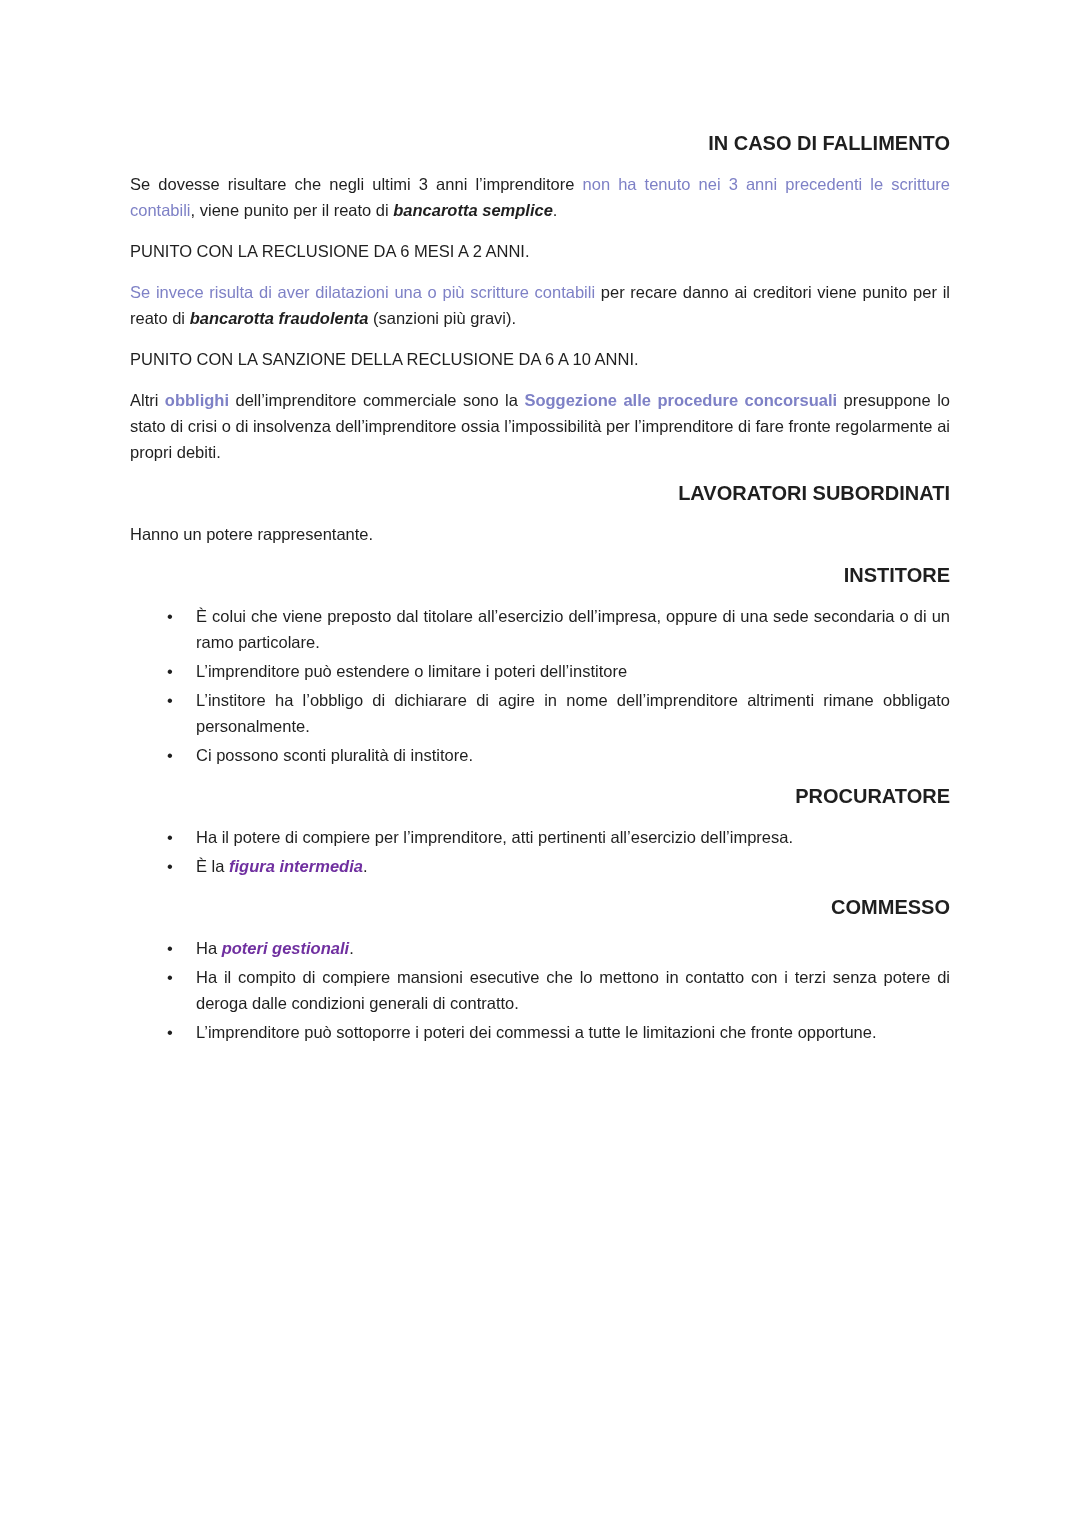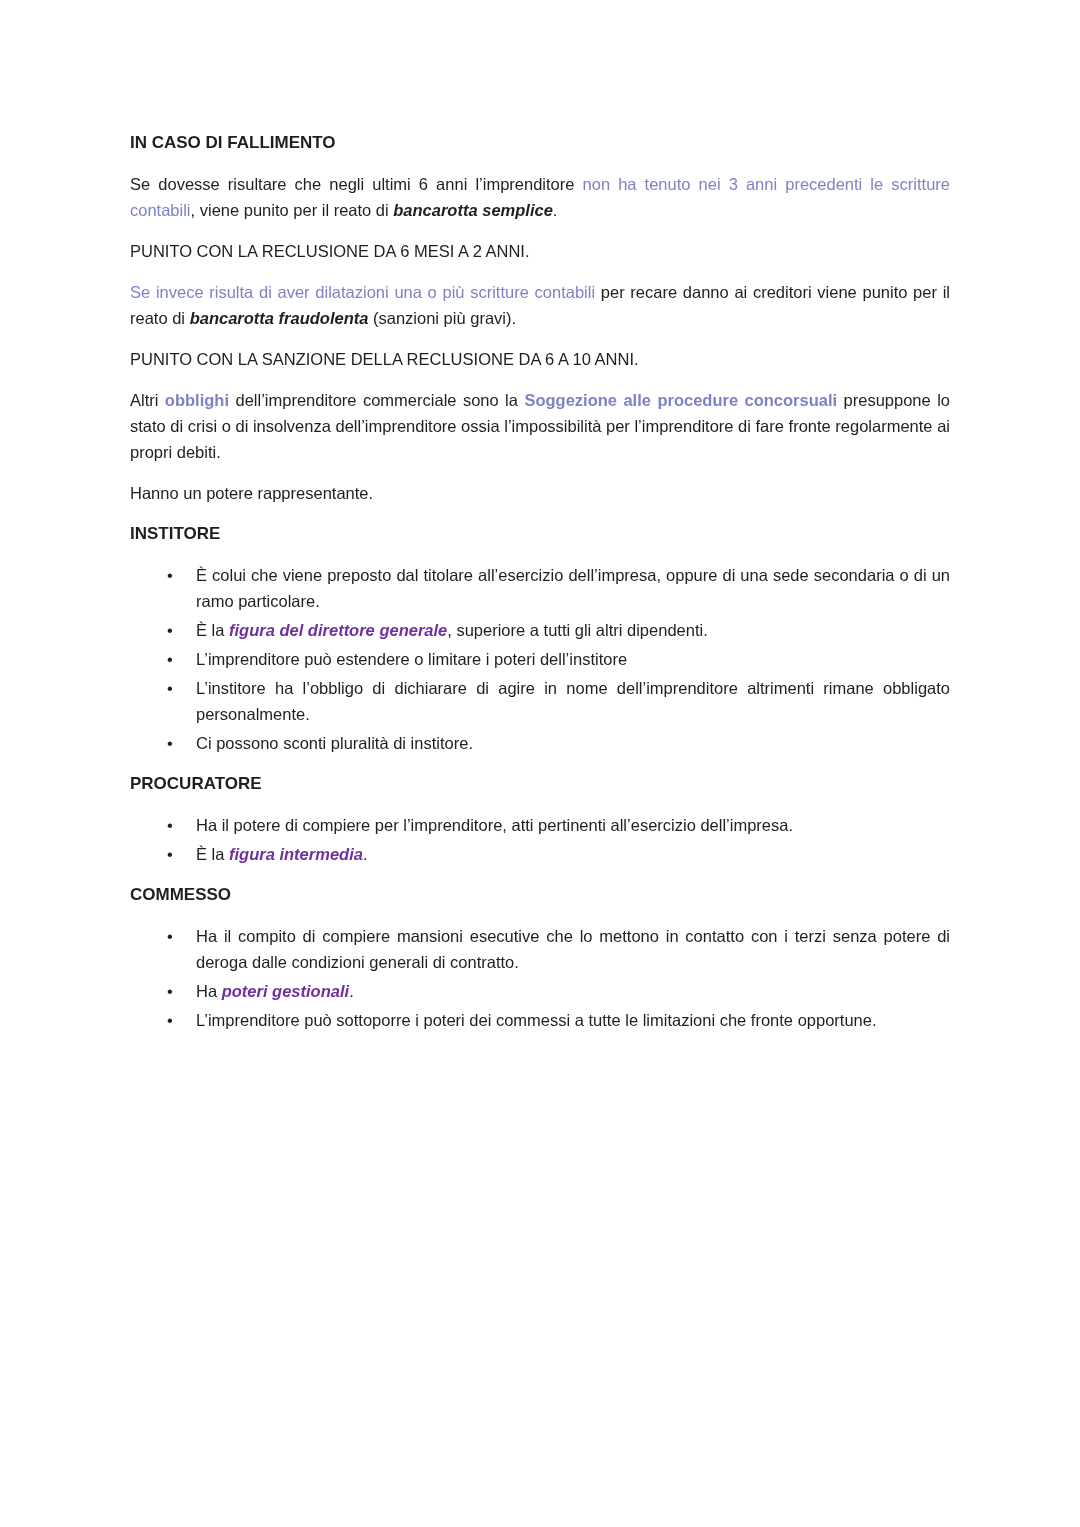--- a/index.html
+++ b/index.html
@@ -16,24 +16,24 @@
   }
   .page {
     position: absolute;
     left: 130px;
     top: 130px;
     width: 820px;
     font-size: 16.5px;
     line-height: 26px;
   }
   .page h3 {
-    font-size: 17px;
+    font-size: 20px;
     font-weight: bold;
     margin: 0 0 15px 0;
-    text-align: left;
+    text-align: right;
   }
   .page p {
     margin: 0 0 15px 0;
     text-align: justify;
   }
   .page ul {
     list-style: none;
     margin: 0 0 15px 0;
     padding: 0;
   }
@@ -53,38 +53,38 @@
   .run-lav  { color: var(--lav, #7e81c6); }
   .run-lavb { color: var(--lav, #7e81c6); font-weight: bold; }
   .run-bi   { font-weight: bold; font-style: italic; }
   .run-bip  { font-weight: bold; font-style: italic; color: var(--purple, #7030a0); }
 </style>
 </head>
 <body style="background: rgb(255, 255, 255);">
 
 <div class="page">
     <h3>IN CASO DI FALLIMENTO</h3>
-    <p><span class="run ">Se dovesse risultare che negli ultimi 6 anni l’imprenditore </span><span class="run run-lav">non ha tenuto nei 3 anni precedenti le scritture contabili</span><span class="run ">, viene punito per il reato di </span><span class="run run-bi">bancarotta semplice</span><span class="run ">.</span></p>
+    <p><span class="run ">Se dovesse risultare che negli ultimi 3 anni l’imprenditore </span><span class="run run-lav">non ha tenuto nei 3 anni precedenti le scritture contabili</span><span class="run ">, viene punito per il reato di </span><span class="run run-bi">bancarotta semplice</span><span class="run ">.</span></p>
     <p><span class="run ">PUNITO CON LA RECLUSIONE DA 6 MESI A 2 ANNI.</span></p>
     <p><span class="run run-lav">Se invece risulta di aver dilatazioni una o più scritture contabili</span><span class="run "> per recare danno ai creditori viene punito per il reato di </span><span class="run run-bi">bancarotta fraudolenta</span><span class="run "> (sanzioni più gravi).</span></p>
     <p><span class="run ">PUNITO CON LA SANZIONE DELLA RECLUSIONE DA 6 A 10 ANNI.</span></p>
     <p><span class="run ">Altri </span><span class="run run-lavb">obblighi</span><span class="run "> dell’imprenditore commerciale sono la </span><span class="run run-lavb">Soggezione alle procedure concorsuali</span><span class="run "> presuppone lo stato di crisi o di insolvenza dell’imprenditore ossia l’impossibilità per l’imprenditore di fare fronte regolarmente ai propri debiti.</span></p>
+    <h3>LAVORATORI SUBORDINATI</h3>
     <p><span class="run ">Hanno un potere rappresentante.</span></p>
     <h3>INSTITORE</h3>
     <ul>
       <li><span class="run ">È colui che viene preposto dal titolare all’esercizio dell’impresa, oppure di una sede secondaria o di un ramo particolare.</span></li>
-      <li><span class="run ">È la </span><span class="run run-bip">figura del direttore generale</span><span class="run ">, superiore a tutti gli altri dipendenti.</span></li>
       <li><span class="run ">L’imprenditore può estendere o limitare i poteri dell’institore</span></li>
       <li><span class="run ">L’institore ha l’obbligo di dichiarare di agire in nome dell’imprenditore altrimenti rimane obbligato personalmente.</span></li>
       <li><span class="run ">Ci possono sconti pluralità di institore.</span></li>
     </ul>
     <h3>PROCURATORE</h3>
     <ul>
       <li><span class="run ">Ha il potere di compiere per l’imprenditore, atti pertinenti all’esercizio dell’impresa.</span></li>
       <li><span class="run ">È la </span><span class="run run-bip">figura intermedia</span><span class="run ">.</span></li>
     </ul>
     <h3>COMMESSO</h3>
     <ul>
+      <li><span class="run ">Ha </span><span class="run run-bip">poteri gestionali</span><span class="run ">.</span></li>
       <li><span class="run ">Ha il compito di compiere mansioni esecutive che lo mettono in contatto con i terzi senza potere di deroga dalle condizioni generali di contratto.</span></li>
-      <li><span class="run ">Ha </span><span class="run run-bip">poteri gestionali</span><span class="run ">.</span></li>
       <li><span class="run ">L’imprenditore può sottoporre i poteri dei commessi a tutte le limitazioni che fronte opportune.</span></li>
     </ul>
   </div>
 
 </body></html>

